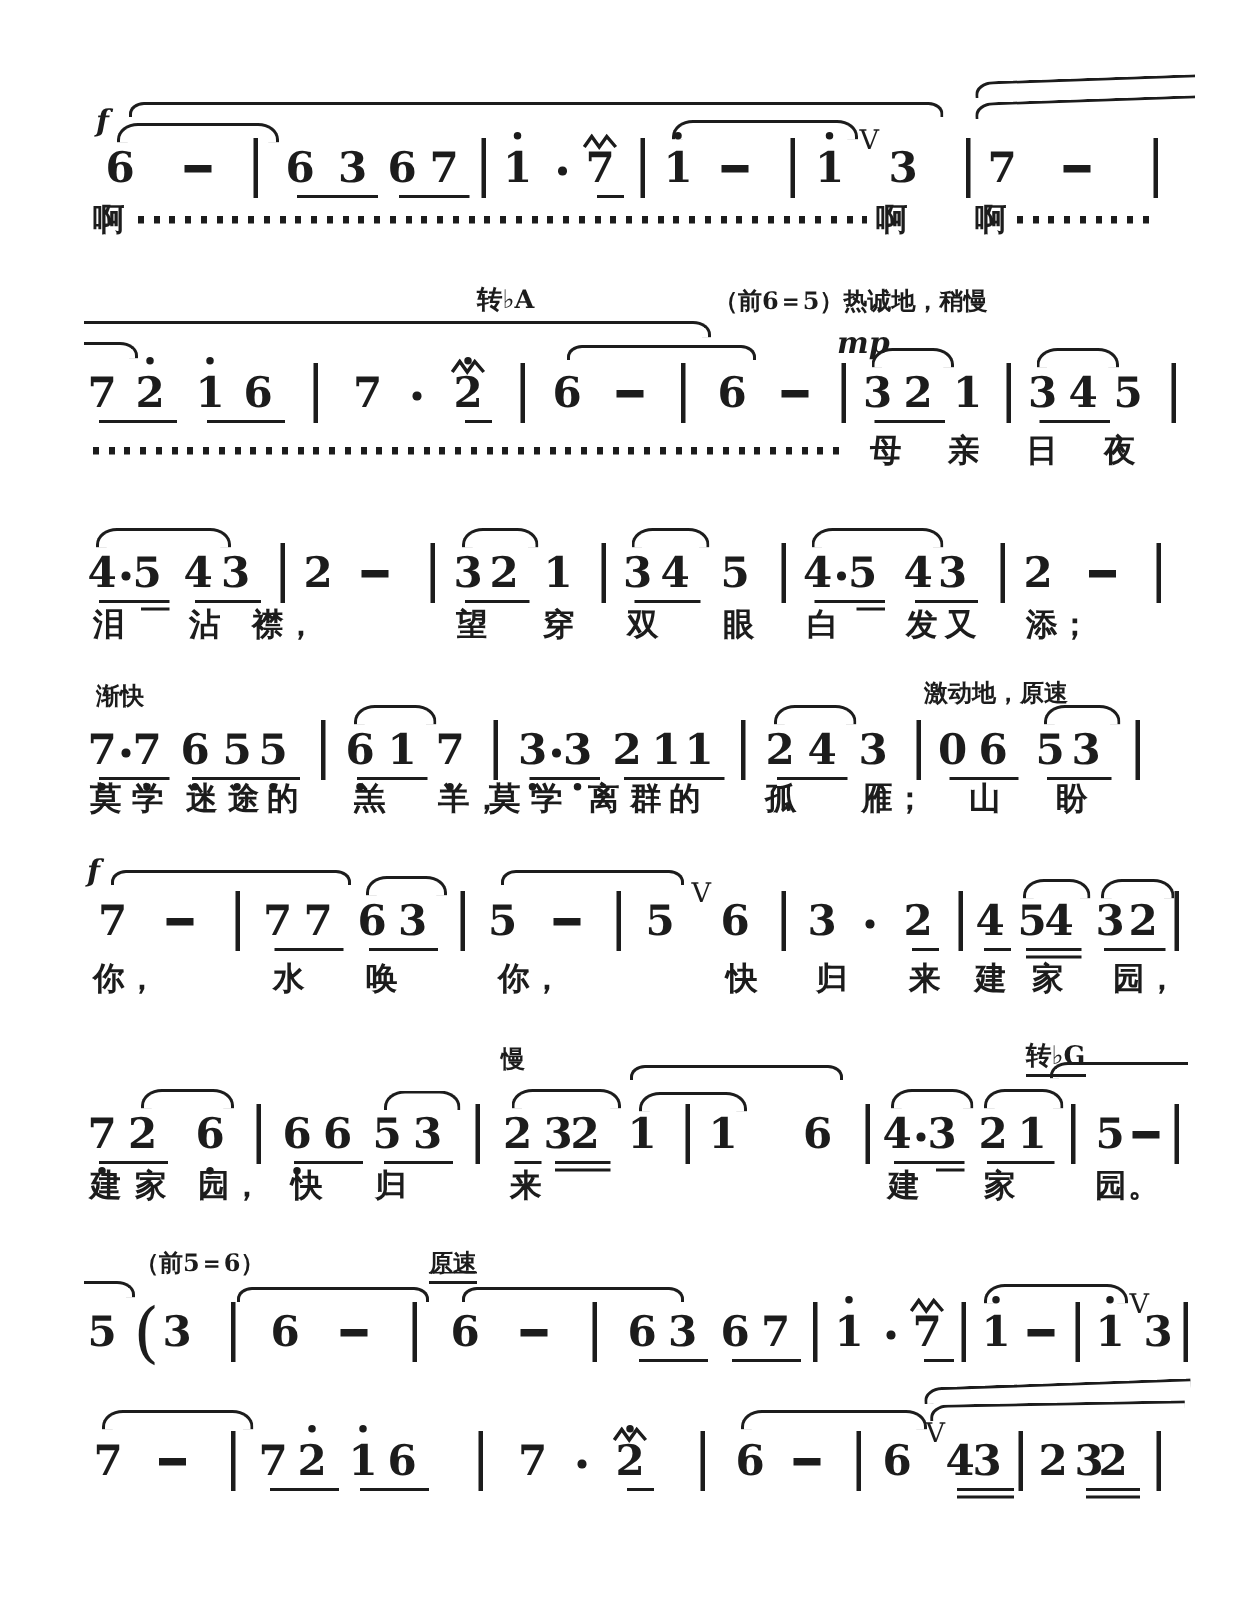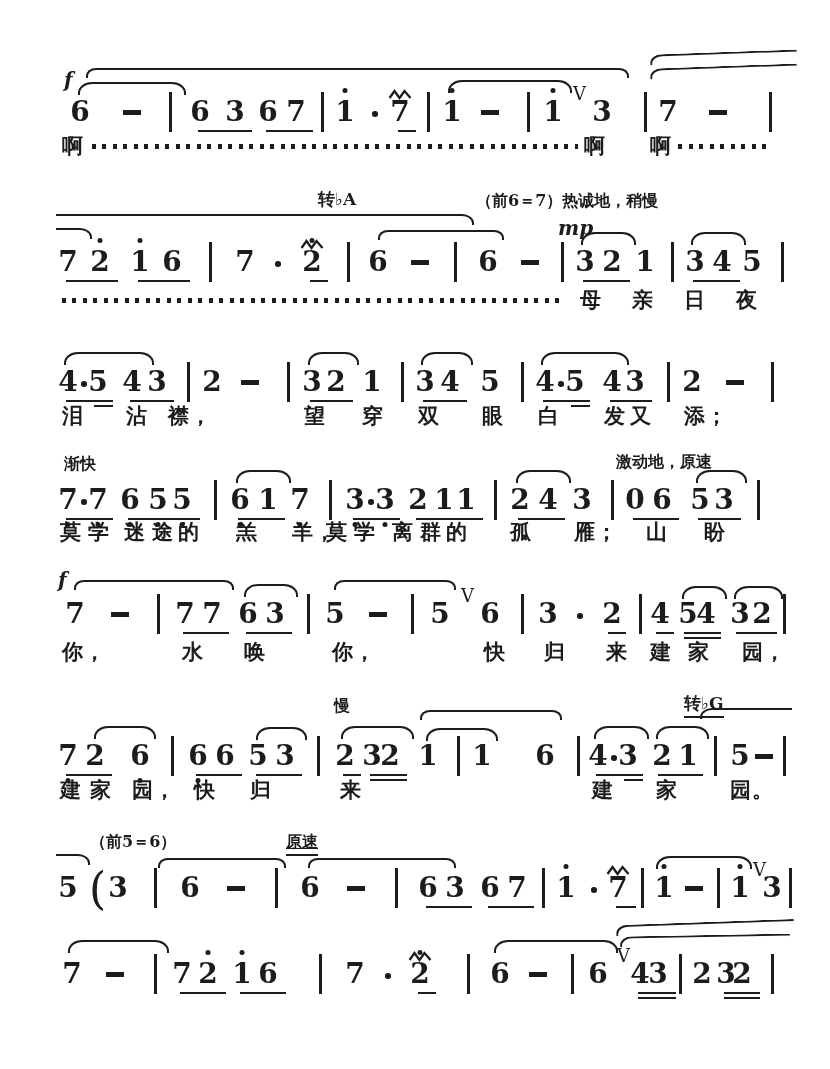--- a/index.html
+++ b/index.html
@@ -106,21 +106,21 @@
       <div class="tok bar" style="left: 562px;"></div>
       <div class="tok note" style="left: 585px;">3</div>
       <div class="tok note" style="left: 612px;">2</div>
       <div class="tok note" style="left: 645px;">1</div>
       <div class="tok bar" style="left: 672px;"></div>
       <div class="tok note" style="left: 695px;">3</div>
       <div class="tok note" style="left: 722px;">4</div>
       <div class="tok note" style="left: 752px;">5</div>
       <div class="tok bar" style="left: 782px;"></div>
       <div class="anno key" style="left: 318px; top: -58px;">转♭A</div>
-      <div class="anno tempo" style="left: 476px; top: -55px;">（前6＝7）热诚地，稍慢</div>
+      <div class="anno tempo" style="left: 476px; top: -55px;">（前6＝5）热诚地，稍慢</div>
       <div class="anno dyn" style="left: 558px; top: -30px;">mp</div>
       <div class="dotline" style="left: 62px; width: 498px; top: 52px;"></div>
       <div class="lyr" style="left: 580px; top: 40px;">母</div>
       <div class="lyr" style="left: 632px; top: 40px;">亲</div>
       <div class="lyr" style="left: 684px; top: 40px;">日</div>
       <div class="lyr" style="left: 736px; top: 40px;">夜</div>
     </div>
     <div class="sys" style="top: 366px;">
       <div class="arc full" style="left: 64px; width: 86px; top: -14px;"></div>
       <div class="arc full" style="left: 308px; width: 47px; top: -14px;"></div>

